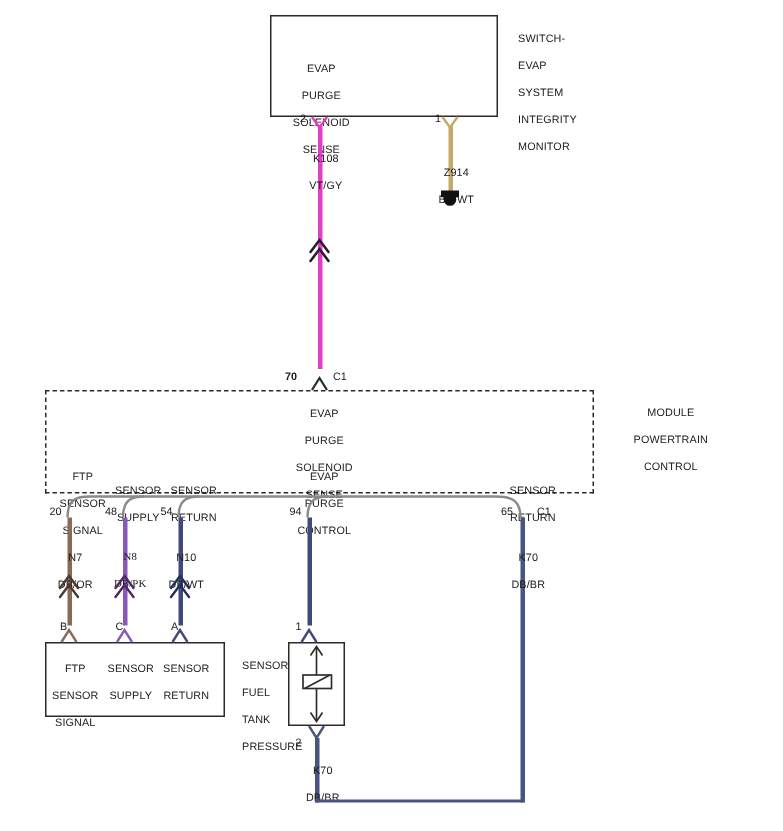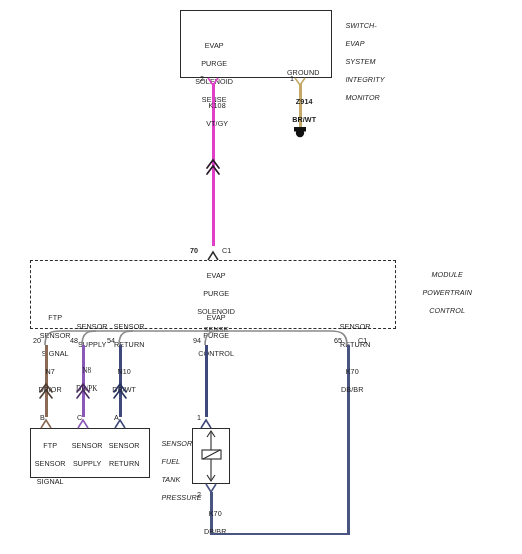--- a/index.html
+++ b/index.html
@@ -1,20 +1,20 @@
 <!DOCTYPE html>
 <html><head>
 <meta charset="utf-8">
 <style>
   html,body{margin:0;padding:0;background:#ffffff;}
   body{font-family:"Liberation Sans",sans-serif;}
   #sheet{position:relative;width:522px;height:554px;background:#ffffff;overflow:hidden;}
   .txt{position:absolute;font-size:7.2px;line-height:9px;color:#1a1a1a;letter-spacing:.1px;white-space:pre;}
   .ctr{text-align:center;}
-  .lft{text-align:left;font-style:italic;}
+  .lft{text-align:left;}
   .box{position:absolute;border:1.4px solid #2b2b2b;background:#fff;box-sizing:border-box;}
   .dashbox{position:absolute;border:1.3px dashed #2b2b2b;background:transparent;box-sizing:border-box;}
   .vwire{position:absolute;width:2.6px;}
   .hwire{position:absolute;height:2.4px;}
   .pin{position:absolute;font-size:7.2px;color:#1a1a1a;}
   svg{display:block;overflow:visible;}
   .ovl{position:absolute;left:0;top:0;width:522px;height:554px;pointer-events:none;}
 </style>
 </head>
 <body>
@@ -23,43 +23,40 @@
 
   <div class="box" style="left:180px;top:10px;width:152px;height:68px;"></div>
 
   <div class="txt ctr" style="left:180px;top:32px;width:60px;">
     <span>EVAP</span><br>
     <span>PURGE</span><br>
     <span>SOLENOID</span><br>
     <span>SENSE</span>
   </div>
 
-  <div class="txt ctr" style="left:271px;top:59px;width:56px;">
-    <span>GROUND</span>
-  </div>
 
   <div class="txt lft" style="left:337px;top:12px;width:90px;">
     <span>SWITCH-</span><br>
     <span>EVAP</span><br>
     <span>SYSTEM</span><br>
     <span>INTEGRITY</span><br>
     <span>MONITOR</span>
   </div>
 
   <div class="pin" style="left:200px;top:74px;">2</div>
   <div class="pin" style="left:290px;top:74px;">1</div>
 
   <div class="vwire" style="left:212px;top:84px;height:162px;background:#e040c8;"></div>
   <div class="txt ctr" style="left:183px;top:92px;width:60px;text-align:center;">
     <span>K108</span><br>
     <span>VT/GY</span>
   </div>
 
   <div class="vwire" style="left:299px;top:84px;height:44px;background:#c4a969;"></div>
-  <div class="txt ctr" style="left:270px;top:88px;width:60px;font-weight:bold;">
+  <div class="txt ctr" style="left:270px;top:101px;width:60px;">
     <span>Z914</span><br>
     <span>BR/WT</span>
   </div>
 
   <div class="dashbox" style="left:30px;top:260px;width:366px;height:69px;"></div>
 
   <div class="txt lft" style="left:400px;top:261px;width:86px;text-align:center;">
     <span>MODULE</span><br>
     <span>POWERTRAIN</span><br>
     <span>CONTROL</span>

